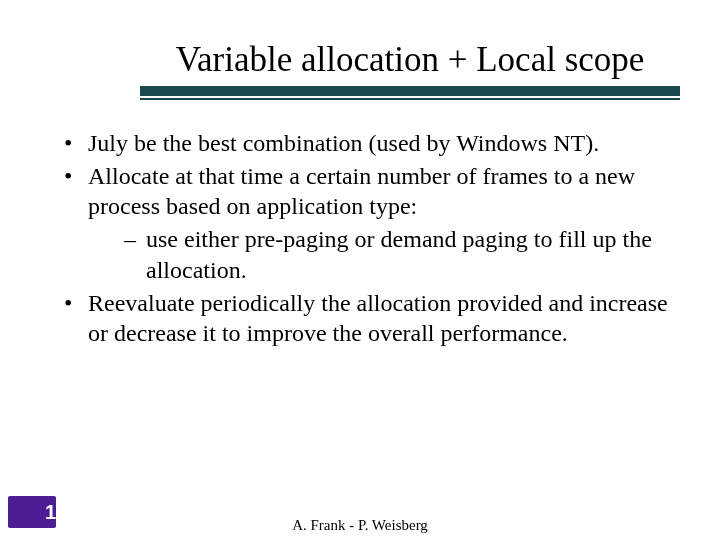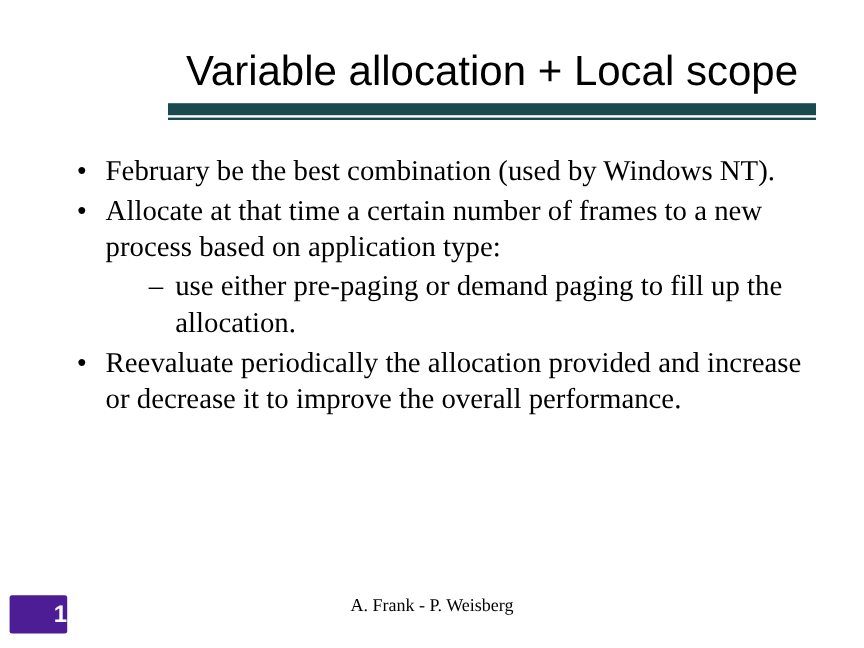--- a/index.html
+++ b/index.html
@@ -1,49 +1,49 @@
 <!DOCTYPE html>
 <html><head>
 <meta charset="utf-8">
 <style>
   * { margin: 0; padding: 0; box-sizing: border-box; }
   html, body { width: 720px; height: 540px; background: #fff; font-family: "Times New Roman", Times, serif; color: #000; }
   .slide { position: relative; width: 720px; height: 540px; padding: 40px 30px 20px 60px; }
   .title-wrap { position: relative; margin: 0 0 28px 80px; width: 540px; }
-  .title { font-size: 35px; font-weight: 400; text-align: center; padding-bottom: 6px; font-family: Liberation Sans, sans-serif; }
+  .title { font-size: 35px; font-weight: 400; text-align: center; padding-bottom: 6px; font-family: Liberation Serif, serif; }
   .underline-bar { position: relative; height: 14px; }
   .underline-bar .thick { position: absolute; top: 0; left: 0; right: 0; height: 10px; background: #1a4a4f; }
   .underline-bar .thin  { position: absolute; bottom: 0; left: 0; right: 0; height: 2px; background: #1a4a4f; }
   .body { margin-top: 16px; font-size: 24px; line-height: 1.28; }
   ul.top { list-style: none; padding-left: 0; }
   ul.top > li { position: relative; padding-left: 28px; margin-bottom: 2px; }
   ul.top > li::before { content: "•"; position: absolute; left: 4px; top: 0; font-size: 24px; line-height: 1.28; }
   ul.sub { list-style: none; padding-left: 36px; margin-top: 2px; font-family: Liberation Serif, serif; }
   ul.sub > li { position: relative; padding-left: 22px; }
   ul.sub > li::before { content: "–"; position: absolute; left: 0; top: 0; font-size: 24px; line-height: 1.28; }
   .page-num { position: absolute; left: 8px; bottom: 12px; width: 38px; height: 32px; background: #4c1d95; color: #fff; font-family: Liberation Sans, sans-serif; font-size: 20px; font-weight: bold; display: flex; align-items: center; justify-content: center; border-radius: 2px; padding-left: 48px; }
-  .footer { position: absolute; bottom: 26px; left: 0; right: 0; text-align: center; font-size: 15px; font-family: "Times New Roman", Times, serif; }
+  .footer { position: absolute; bottom: 6px; left: 0; right: 0; text-align: center; font-size: 15px; font-family: "Times New Roman", Times, serif; }
 </style>
 </head>
 <body>
 
 <div class="slide">
 
   <div class="title-wrap">
     <div class="title">Variable allocation + Local scope</div>
     <div class="underline-bar">
       <div class="thick"></div>
       <div class="thin"></div>
     </div>
   </div>
 
   <div class="body">
     <ul class="top">
       <li>
-        <span>February be the best combination (used by Windows NT).</span>
+        <span>July be the best combination (used by Windows NT).</span>
       </li>
       <li>
         <span>Allocate at that time a certain number of frames to a new process based on application type:</span>
         <ul class="sub">
           <li>
             <span>use either pre-paging or demand paging to fill up the allocation.</span>
           </li>
         </ul>
       </li>
       <li>

